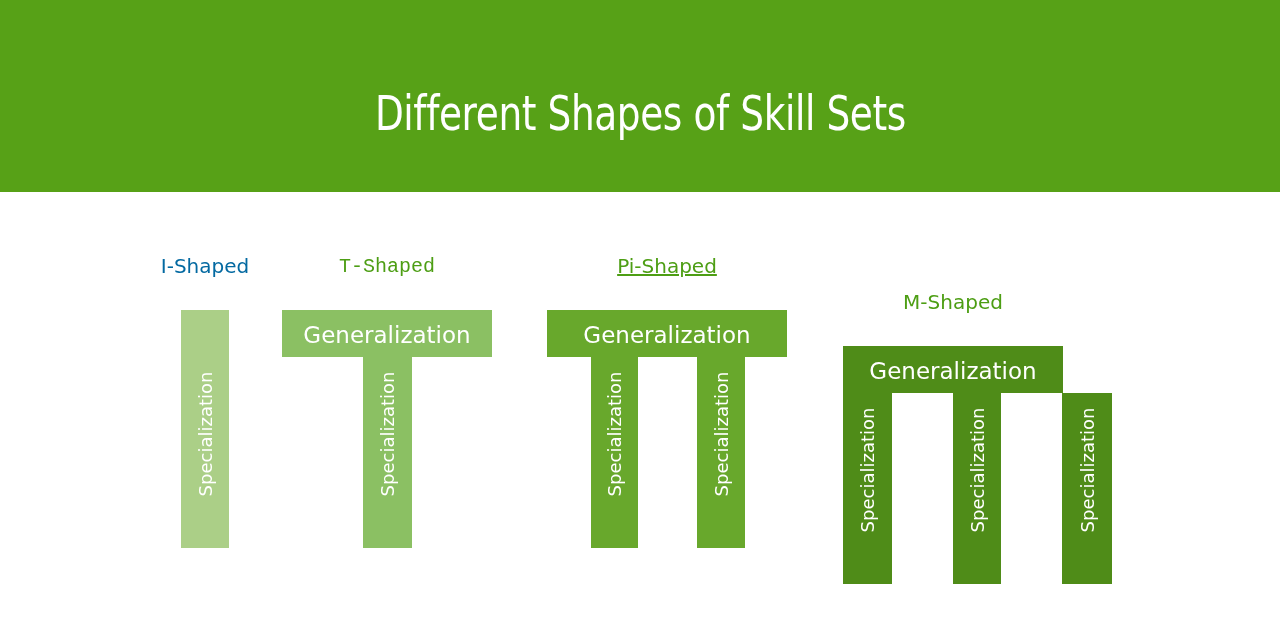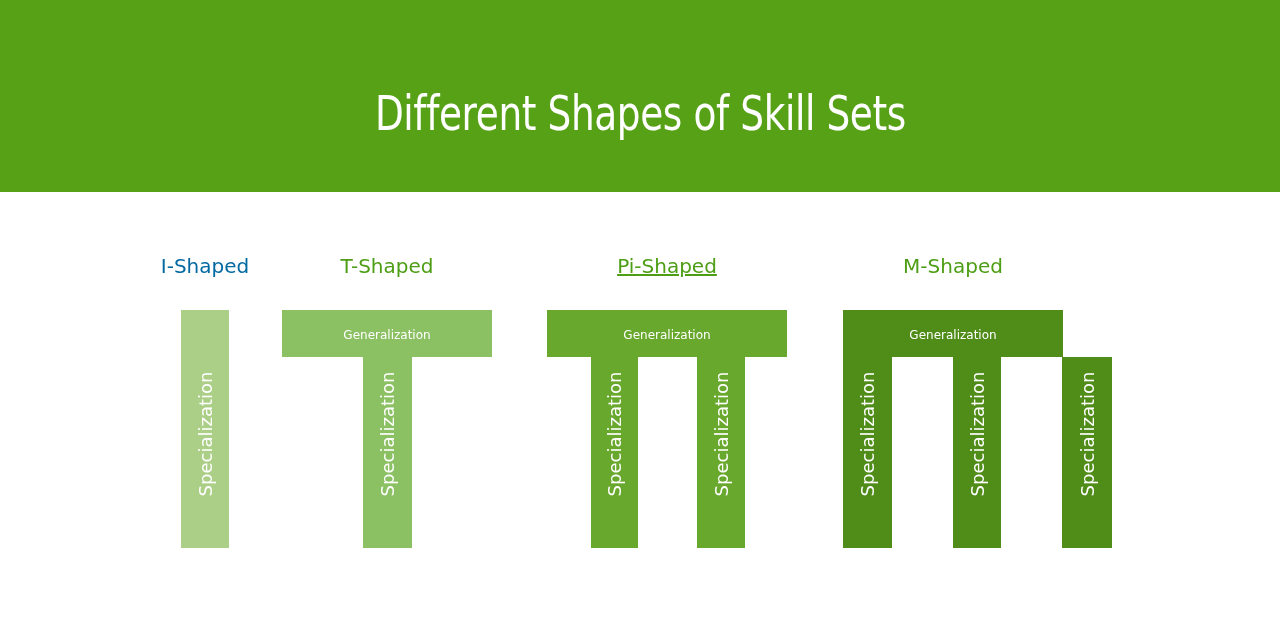--- a/index.html
+++ b/index.html
@@ -25,35 +25,35 @@
     letter-spacing: -0.5px;
     white-space: nowrap;
     transform: scaleX(0.78);
   }
 
   
   .shape { position: absolute; top: 253px; height: 295px; }
   .shape-i  { left: 181px; width: 48px;  }
   .shape-t  { left: 282px; width: 210px; }
   .shape-pi { left: 547px; width: 240px; }
-  .shape-m  { left: 843px; width: 220px; }
+  .shape-m  { left: 843px; width: 220px; margin-top: 36px; }
 
   .shape-label {
     position: absolute; top: 0; left: 50%;
     transform: translateX(-50%);
     font-size: 20px; line-height: 27px;
     white-space: nowrap;
   }
 
   .bar {
     position: absolute; top: 57px; left: 0;
     width: 100%; height: 47px;
     display: flex; align-items: center; justify-content: center;
   }
-  .bar-text { color: #ffffff; font-size: 12px; padding-top: 3px; text-align: center; }
+  .bar-text { color: #ffffff; font-size: 23px; padding-top: 3px; text-align: center; }
 
   .column { position: absolute; top: 57px; height: 238px; }
   .leg    { position: absolute; top: 104px; height: 191px; }
 
   .shape-i  .column { left: 0;     width: 48px; }
   .shape-t  .leg-1  { left: 81px;  width: 49px; }
   .shape-pi .leg-1  { left: 44px;  width: 47px; }
   .shape-pi .leg-2  { left: 150px; width: 48px; }
   .shape-m  .leg-1  { left: 0;     width: 49px; }
   .shape-m  .leg-2  { left: 110px; width: 48px; }
@@ -82,21 +82,21 @@
 
 <main>
 
   <section class="shape shape-i">
     <div class="shape-label" style="color: #0369a1;">I-Shaped</div>
     <div class="column" style="background-color: rgb(171, 207, 135);"></div>
     <span class="vtext vt-1">Specialization</span>
   </section>
 
   <section class="shape shape-t">
-    <div class="shape-label" style="color: rgb(77, 158, 20);">T-Shaped</div>
+    <div class="shape-label" style="color: rgb(77, 158, 20); font-family: Liberation Mono, monospace;">T-Shaped</div>
     <div class="bar" style="background-color: rgb(139, 192, 99);">
       <span class="bar-text">Generalization</span>
     </div>
     <div class="leg leg-1" style="background-color: rgb(139, 192, 99);"></div>
     <span class="vtext vt-1">Specialization</span>
   </section>
 
   <section class="shape shape-pi">
     <div class="shape-label" style="color: rgb(77, 158, 20); text-decoration: underline;">Pi-Shaped</div>
     <div class="bar" style="background-color: rgb(104, 168, 44);">

